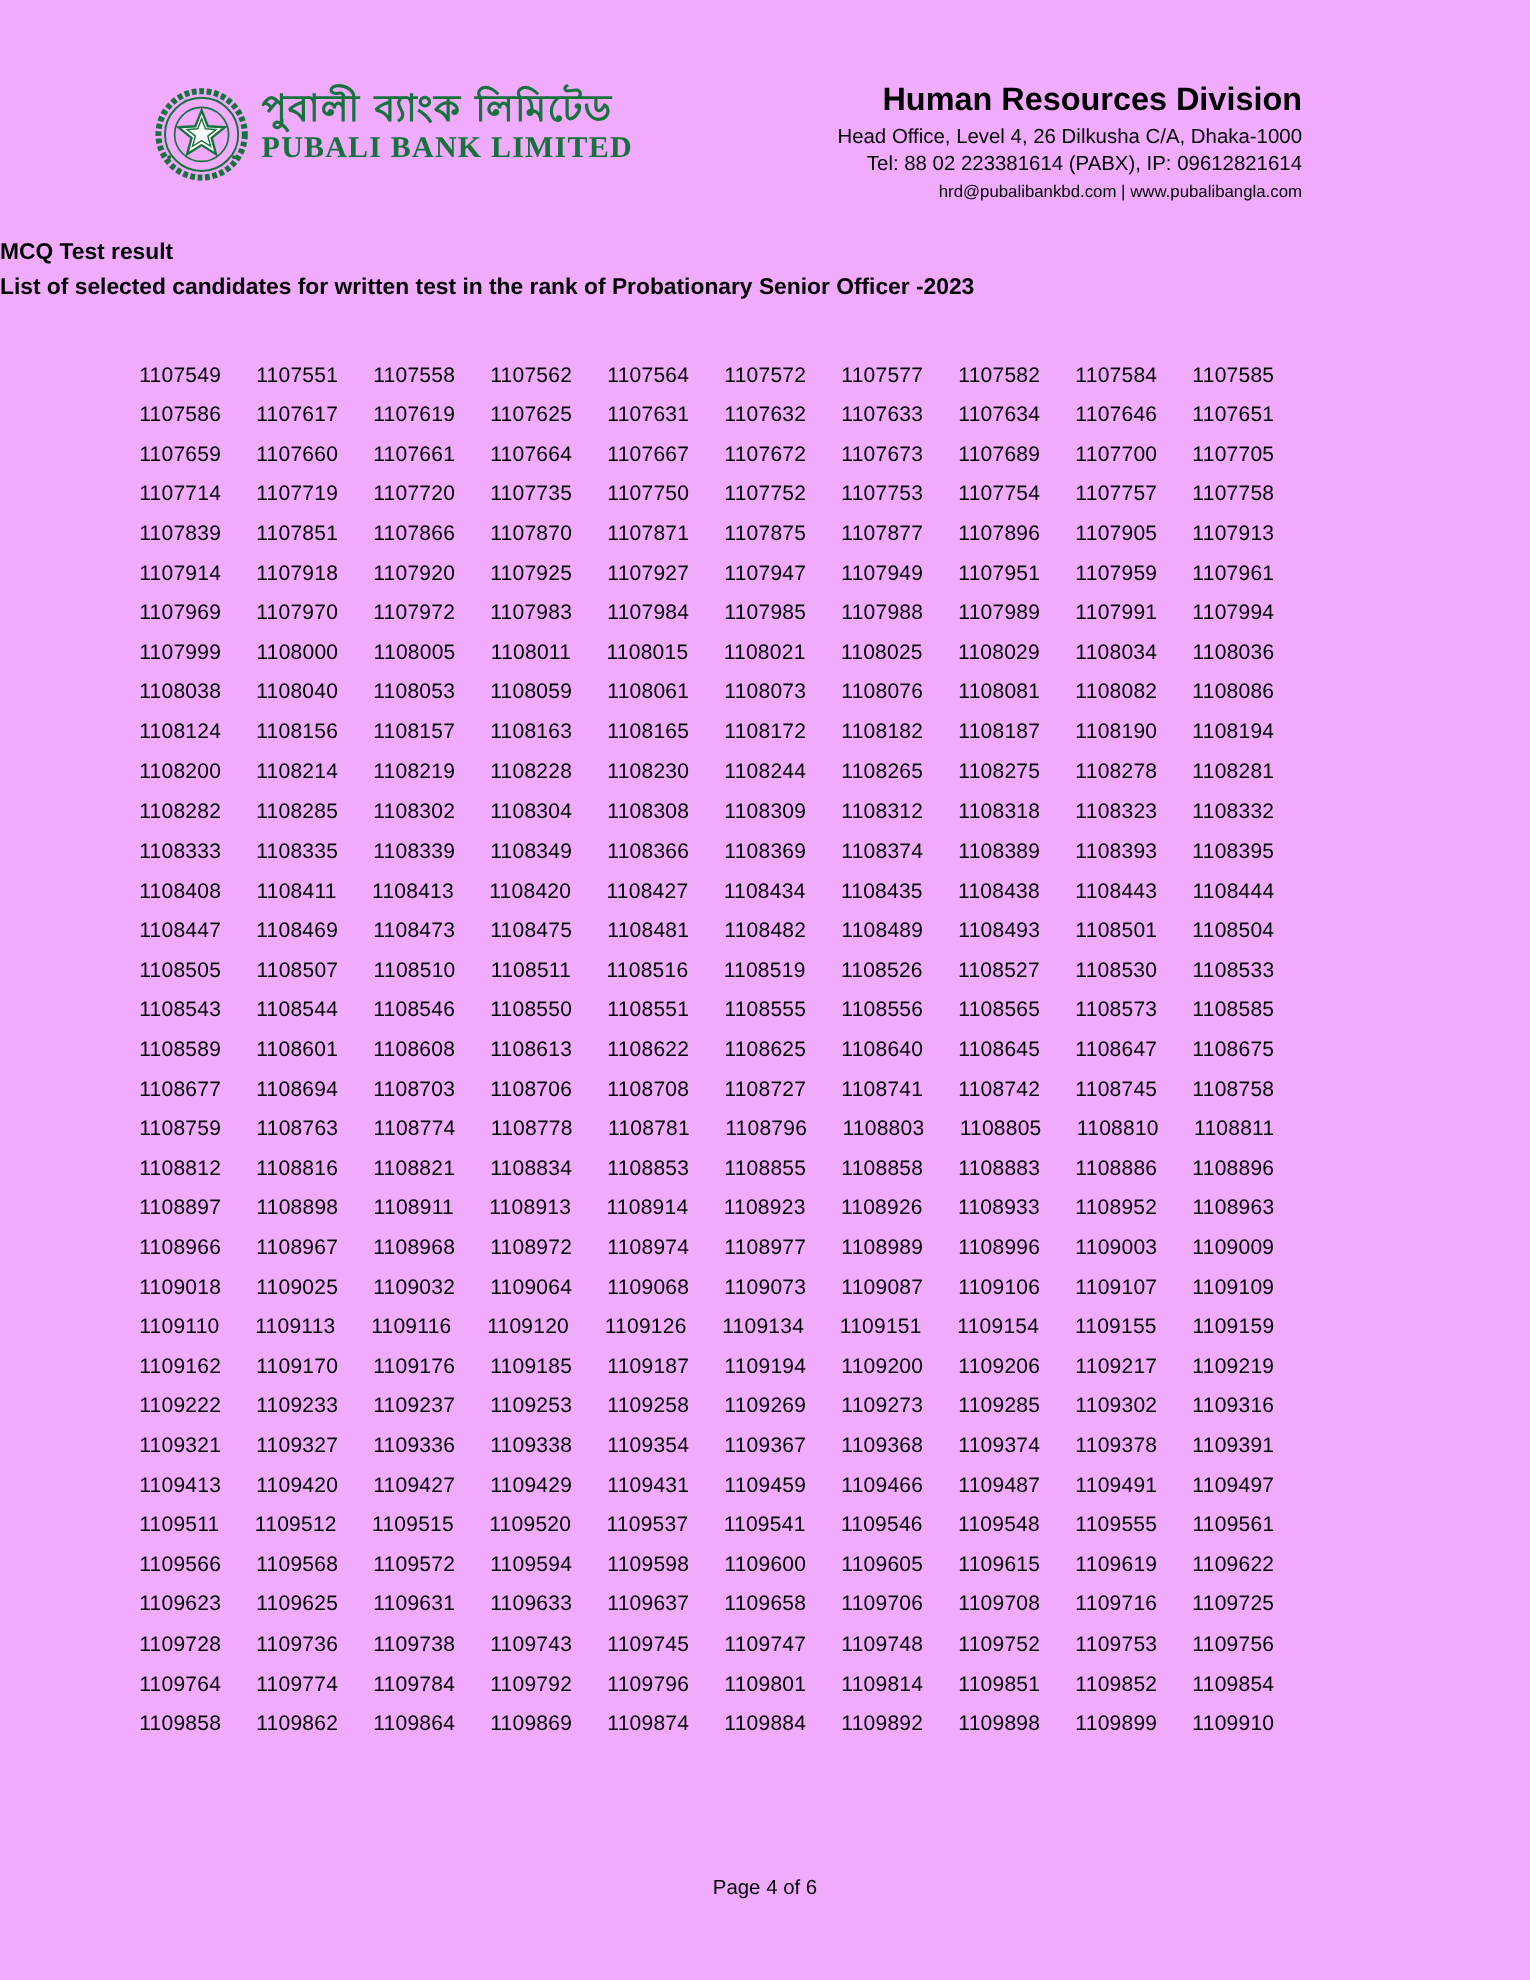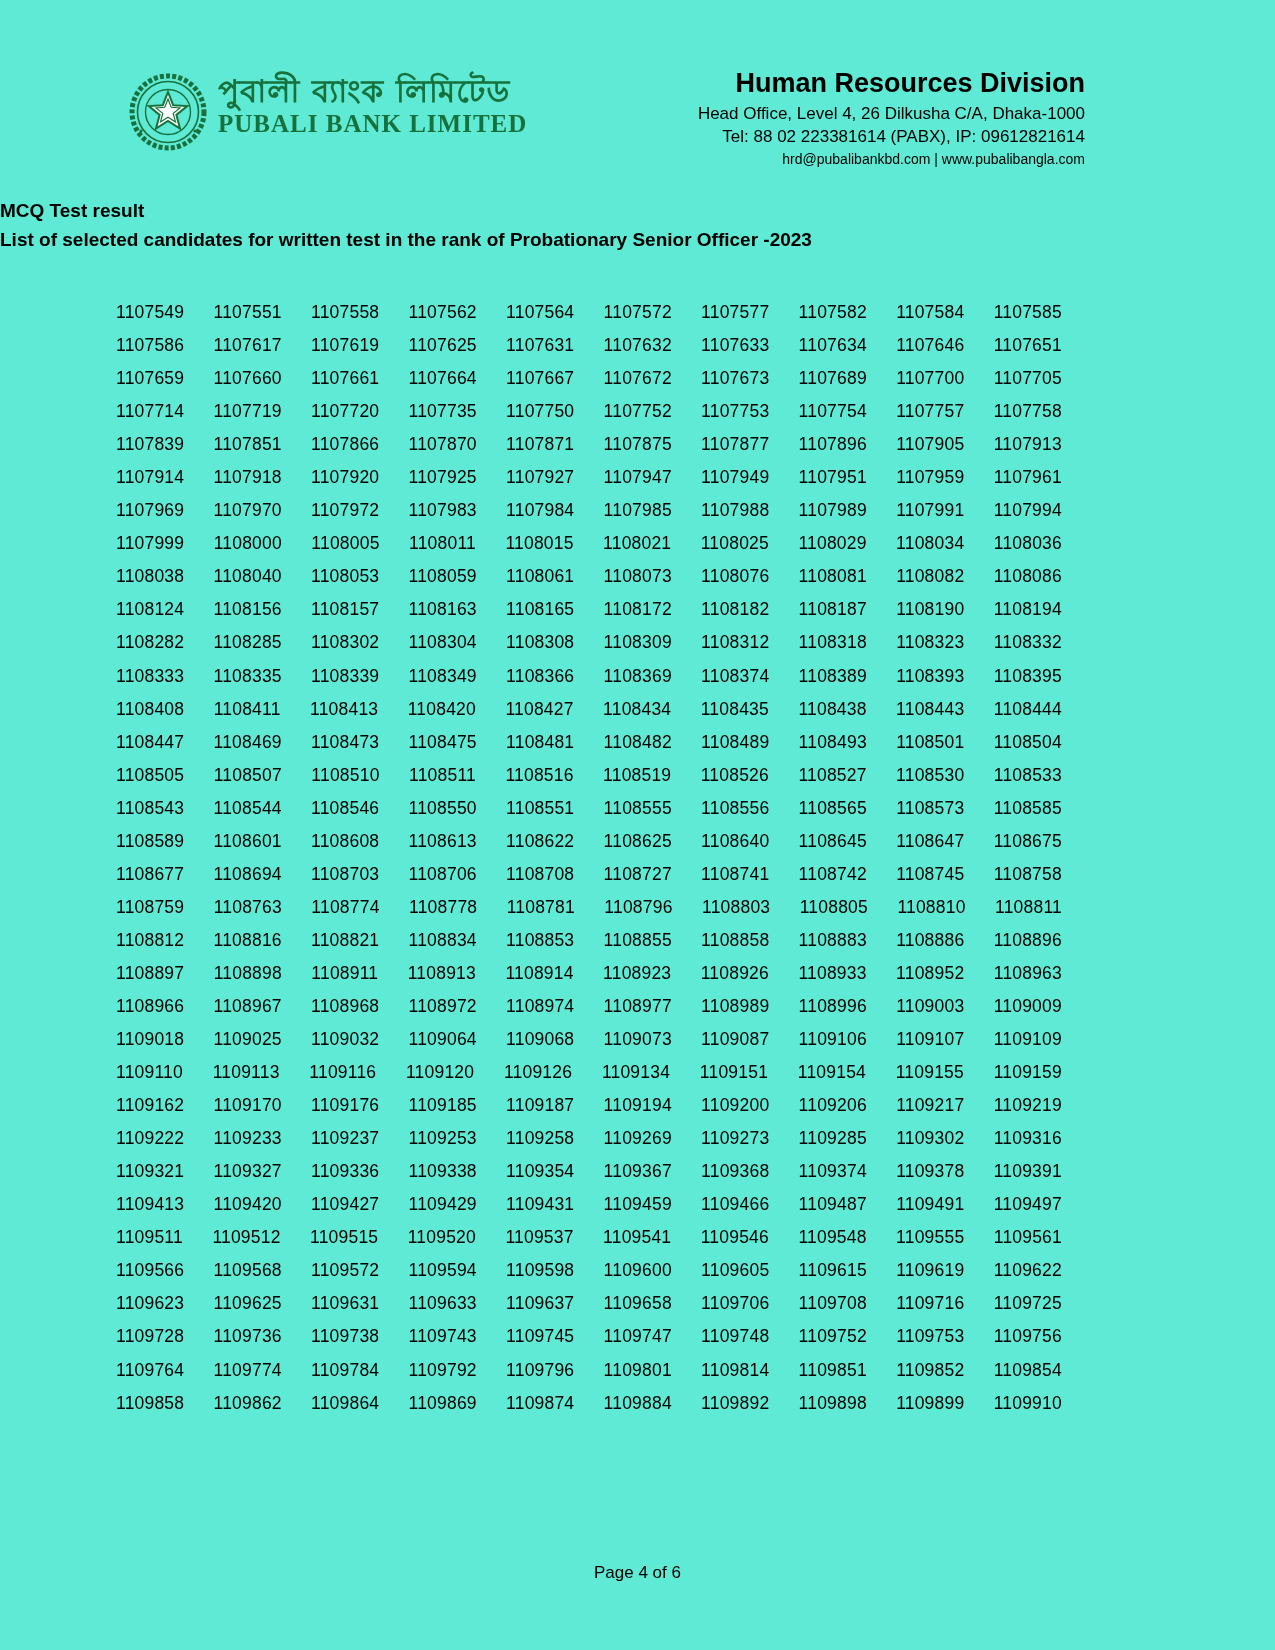--- a/index.html
+++ b/index.html
@@ -1,19 +1,19 @@
 <!DOCTYPE html>
 <html><head>
 <meta charset="utf-8">
 <style>
   html,body{margin:0;padding:0;background:#ffffff;}
   .page{
     position:relative;
     width:1275px;height:1650px;
-    background:#5eead4;
+    background:#f0abfc;
     font-family:"Liberation Sans", sans-serif;
     color:#000;
     overflow:hidden;
   }
   
   .logo-wrap{
     position:absolute;left:128px;top:72px;
     display:flex;align-items:flex-start;gap:10px;
   }
   .seal{width:80px;height:80px;flex:0 0 auto;}
@@ -209,20 +209,32 @@
         <span class="num">1108157</span>
         <span class="num">1108163</span>
         <span class="num">1108165</span>
         <span class="num">1108172</span>
         <span class="num">1108182</span>
         <span class="num">1108187</span>
         <span class="num">1108190</span>
         <span class="num">1108194</span>
       </div>
       <div class="grid-row">
+        <span class="num">1108200</span>
+        <span class="num">1108214</span>
+        <span class="num">1108219</span>
+        <span class="num">1108228</span>
+        <span class="num">1108230</span>
+        <span class="num">1108244</span>
+        <span class="num">1108265</span>
+        <span class="num">1108275</span>
+        <span class="num">1108278</span>
+        <span class="num">1108281</span>
+      </div>
+      <div class="grid-row">
         <span class="num">1108282</span>
         <span class="num">1108285</span>
         <span class="num">1108302</span>
         <span class="num">1108304</span>
         <span class="num">1108308</span>
         <span class="num">1108309</span>
         <span class="num">1108312</span>
         <span class="num">1108318</span>
         <span class="num">1108323</span>
         <span class="num">1108332</span>

